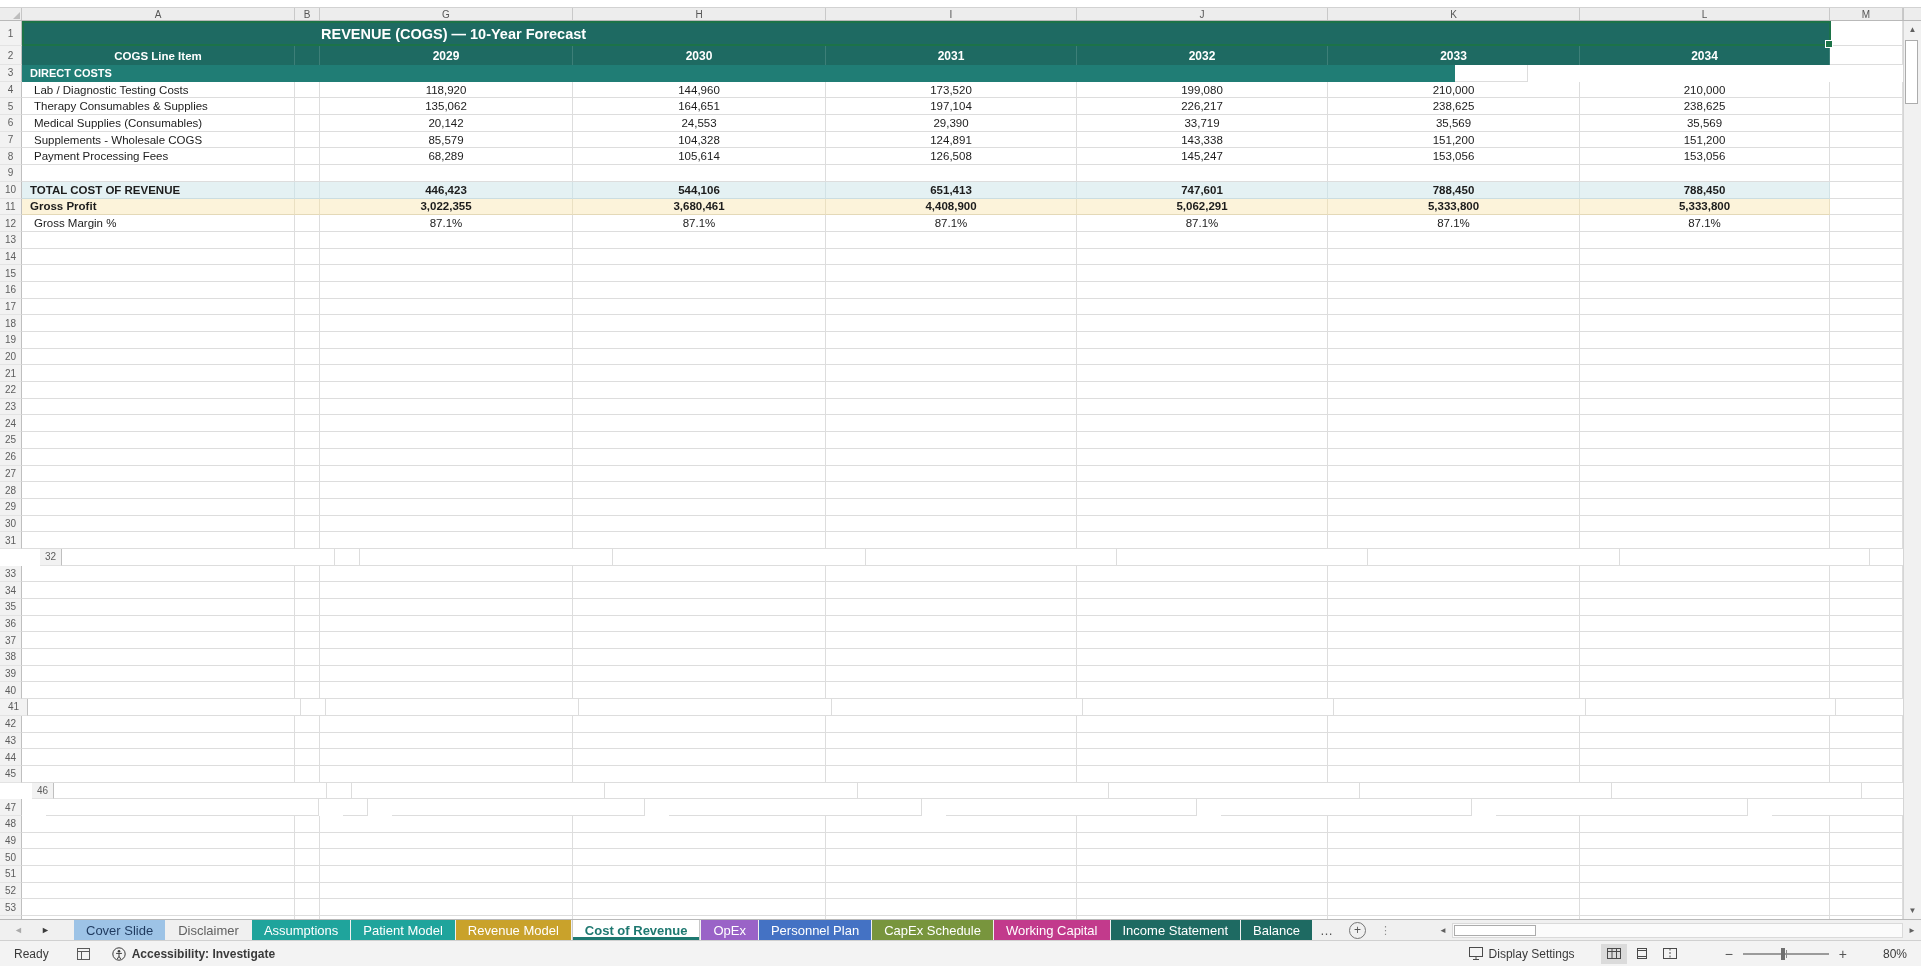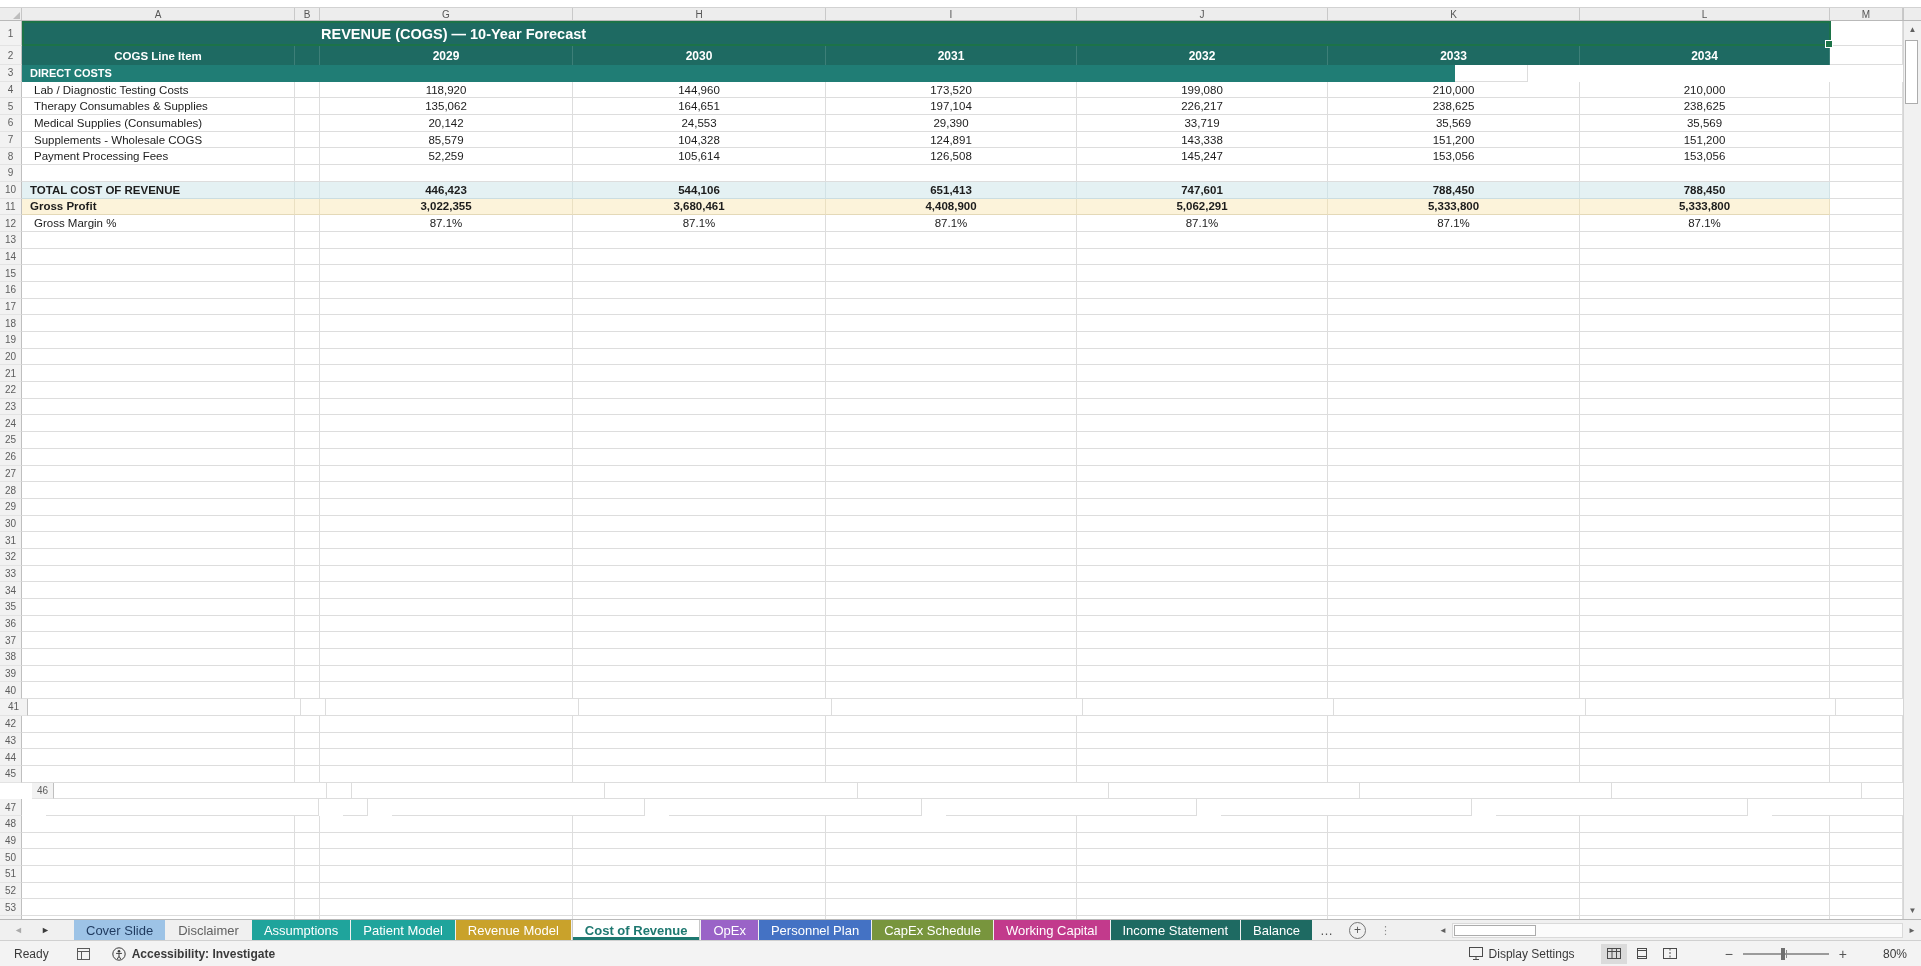--- a/index.html
+++ b/index.html
@@ -166,21 +166,21 @@
         <div class="c gc num" style="width: 251px;">124,891</div>
         <div class="c gc num" style="width: 251px;">143,338</div>
         <div class="c gc num" style="width: 252px;">151,200</div>
         <div class="c gc num" style="width: 250px;">151,200</div>
         <div class="c gc" style="width: 73px;"></div>
       </div>
       <div class="row" style="height: 16.7px;">
         <div class="c gut" style="width: 22px;">8</div>
         <div class="c gc lab" style="width: 273px;">Payment Processing Fees</div>
         <div class="c gc" style="width: 25px;"></div>
-        <div class="c gc num" style="width: 253px;">52,259</div>
+        <div class="c gc num" style="width: 253px;">68,289</div>
         <div class="c gc num" style="width: 253px;">105,614</div>
         <div class="c gc num" style="width: 251px;">126,508</div>
         <div class="c gc num" style="width: 251px;">145,247</div>
         <div class="c gc num" style="width: 252px;">153,056</div>
         <div class="c gc num" style="width: 250px;">153,056</div>
         <div class="c gc" style="width: 73px;"></div>
       </div>
       <div class="row" style="height: 16.7px;">
         <div class="c gut" style="width: 22px;">9</div>
         <div class="c gc" style="width: 273px;"></div>
@@ -450,21 +450,21 @@
         <div class="c gc" style="width: 273px;"></div>
         <div class="c gc" style="width: 25px;"></div>
         <div class="c gc" style="width: 253px;"></div>
         <div class="c gc" style="width: 253px;"></div>
         <div class="c gc" style="width: 251px;"></div>
         <div class="c gc" style="width: 251px;"></div>
         <div class="c gc" style="width: 252px;"></div>
         <div class="c gc" style="width: 250px;"></div>
         <div class="c gc" style="width: 73px;"></div>
       </div>
-      <div class="row" style="height: 16.7px;">
+      <div class="row" style="height: 16.7px; margin-left: 40px;">
         <div class="c gut" style="width: 22px;">32</div>
         <div class="c gc" style="width: 273px;"></div>
         <div class="c gc" style="width: 25px;"></div>
         <div class="c gc" style="width: 253px;"></div>
         <div class="c gc" style="width: 253px;"></div>
         <div class="c gc" style="width: 251px;"></div>
         <div class="c gc" style="width: 251px;"></div>
         <div class="c gc" style="width: 252px;"></div>
         <div class="c gc" style="width: 250px;"></div>
         <div class="c gc" style="width: 73px;"></div>

